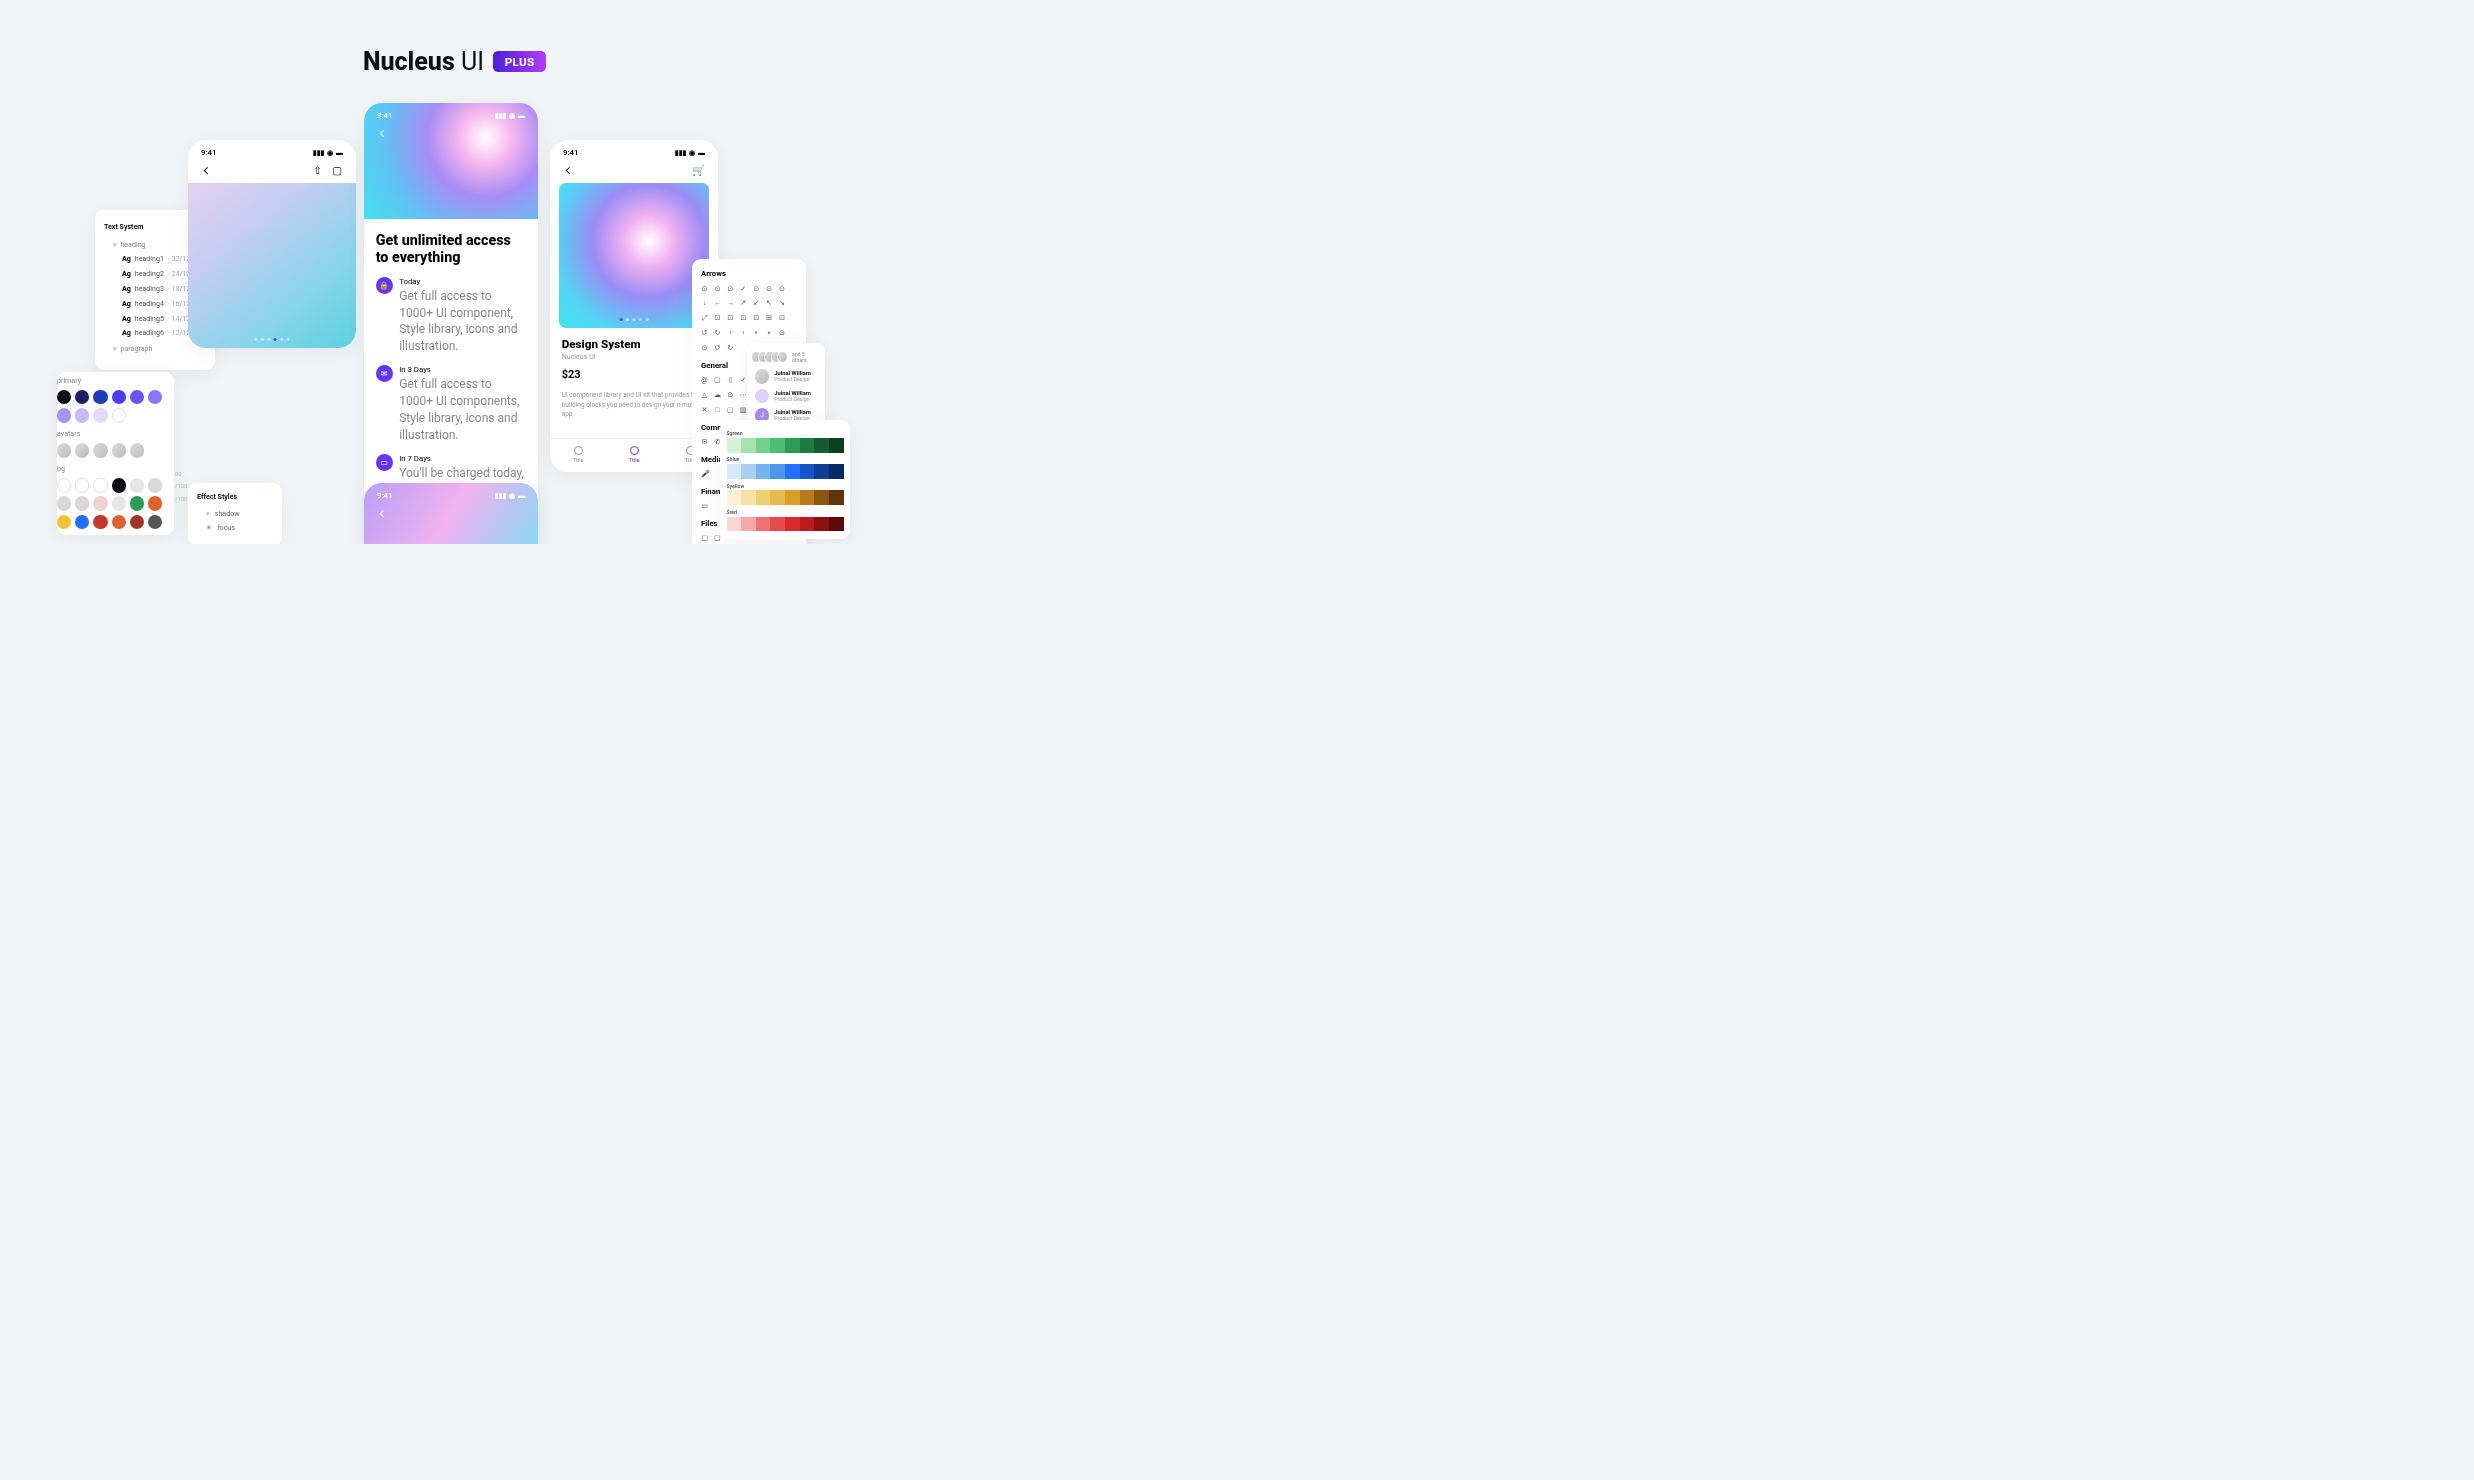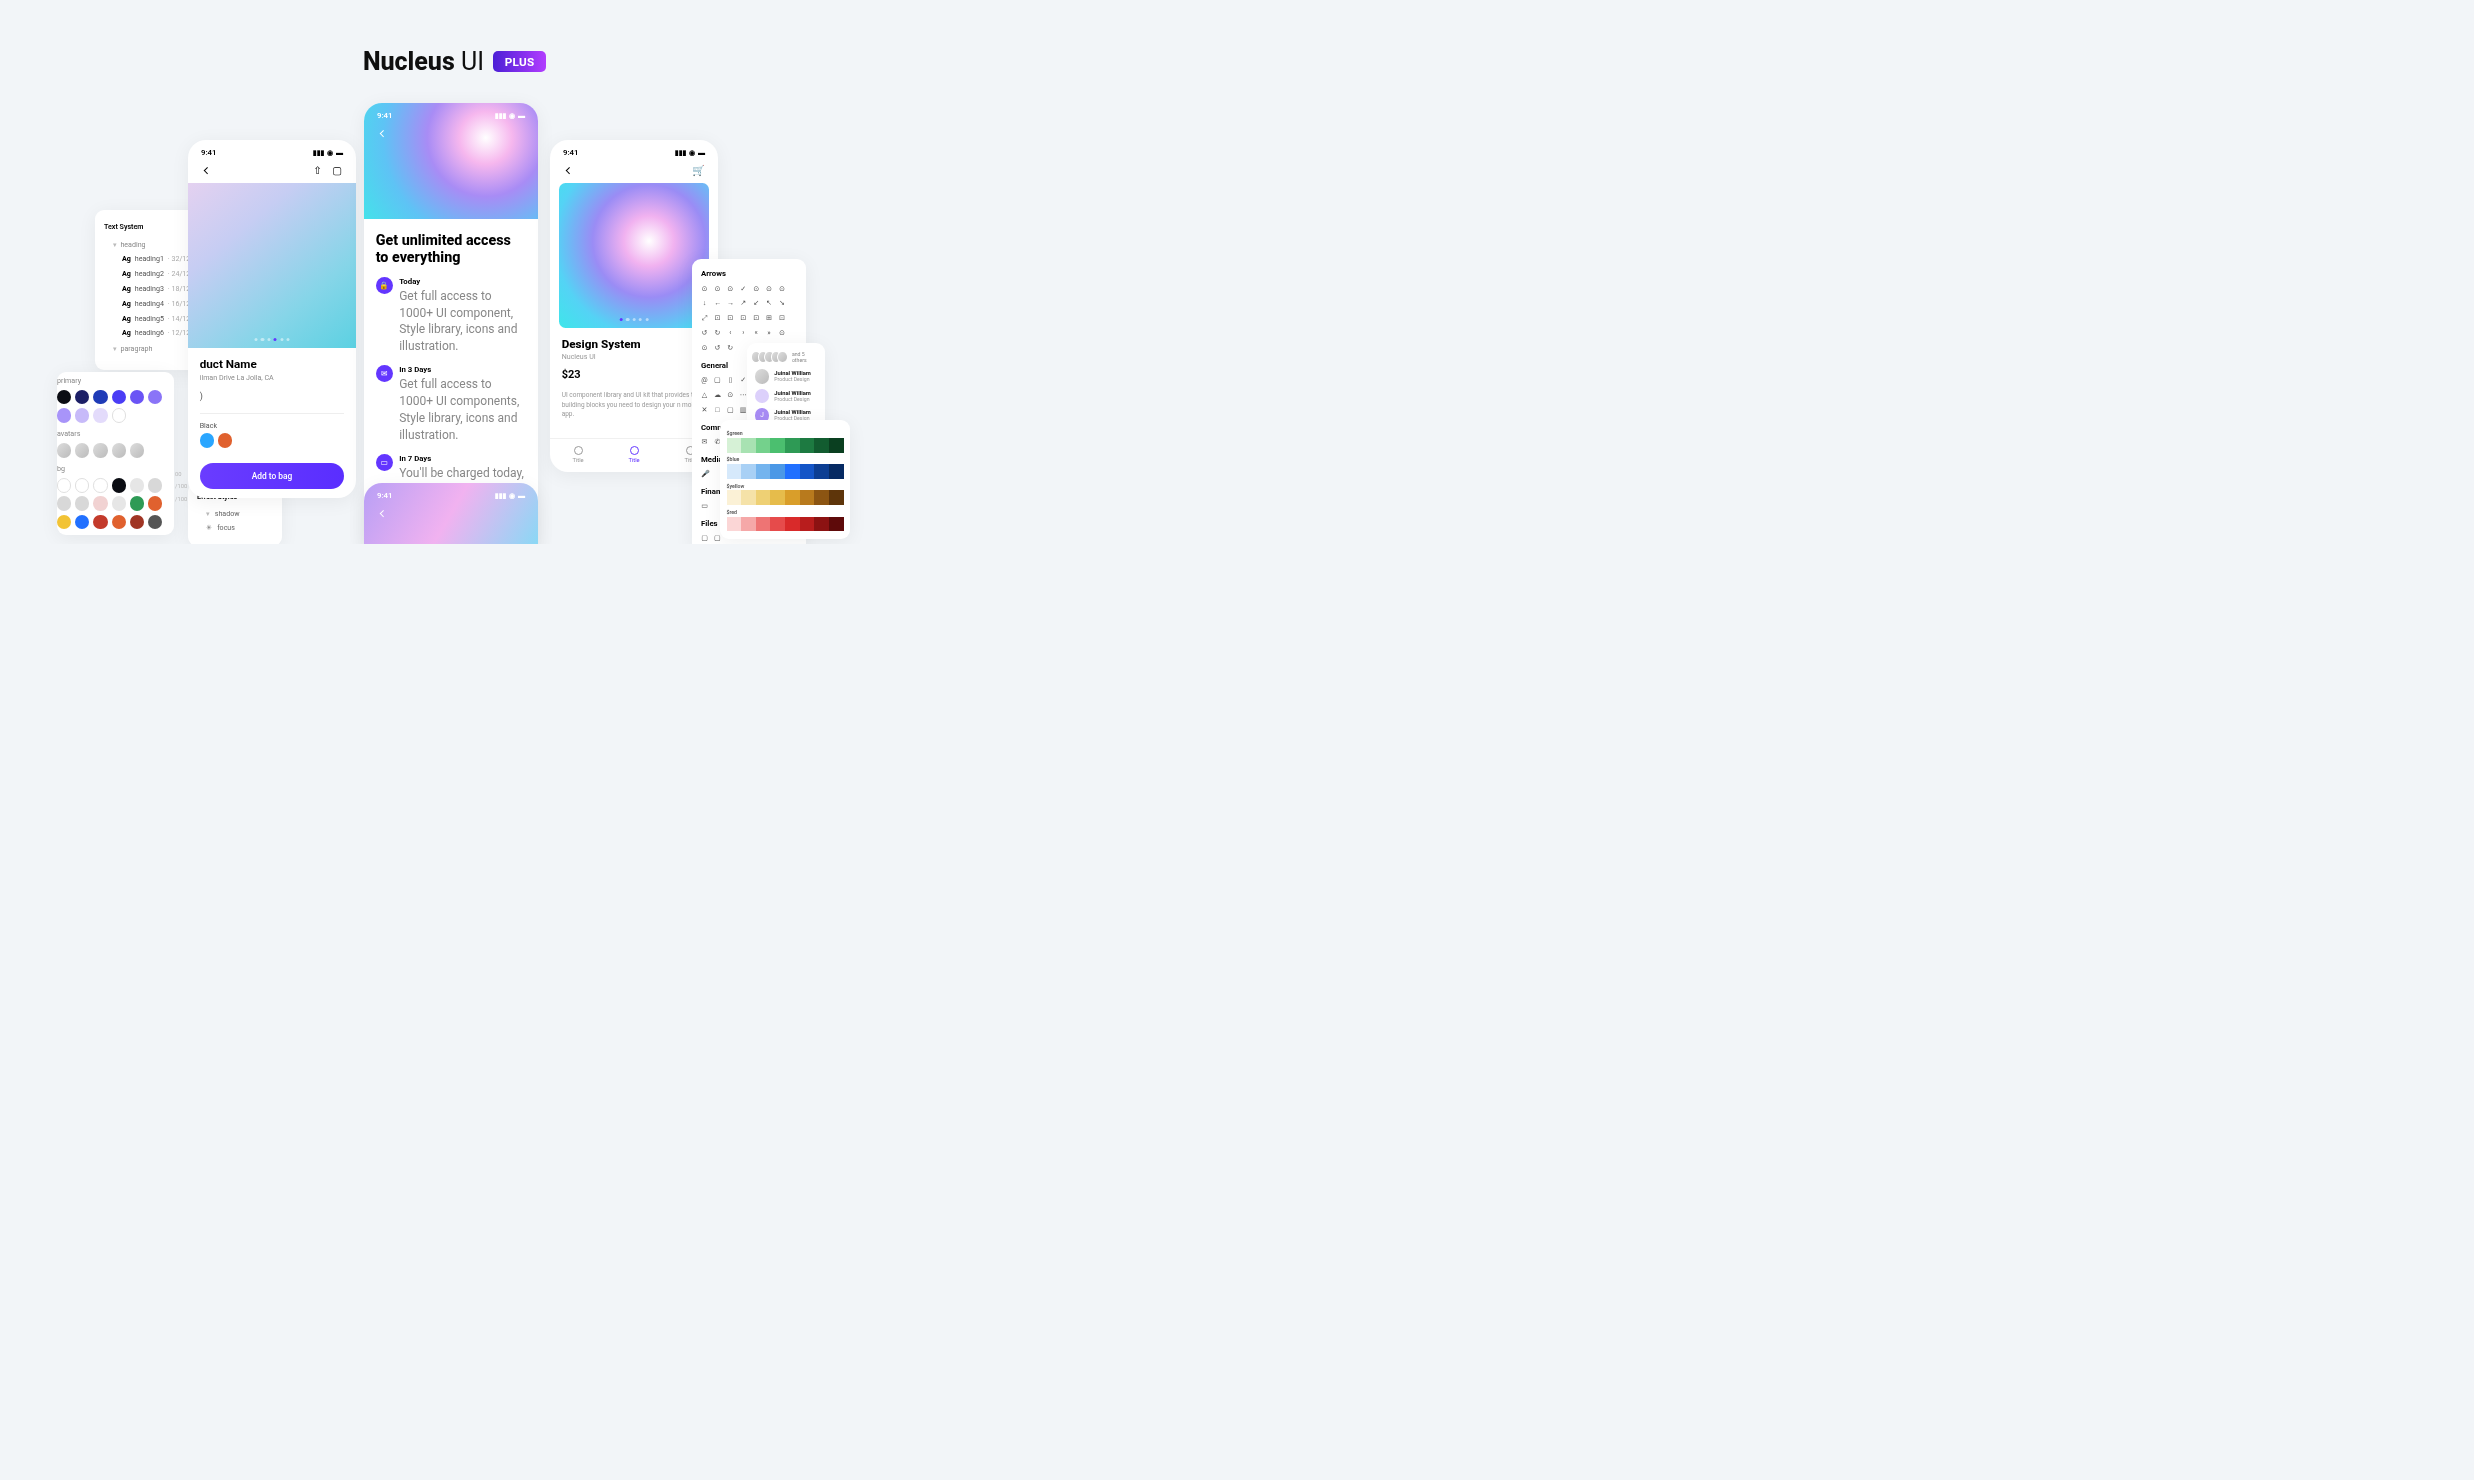--- a/index.html
+++ b/index.html
@@ -56,21 +56,21 @@
 .btn-primary { background: linear-gradient(90deg,#6a3cff,#5a2eff); color: #fff; border: none; border-radius: 15.6px; width: 100%; padding: 7.8px; font-size: 8.4px; font-weight: 500; margin-top: 9px; }
 
 
 .phone-center { left: 364px; top: 103px; width: 174px; }
 .phone-center .hero-top { height: 116px; background: radial-gradient(circle at 70% 30%, #fff 0%, #f6b7ee 18%, #a88cf5 40%, #5ec3f5 70%, #44e2ea 100%); position: relative; color: #fff; }
 .phone-center .hero-top .status-bar { color: #fff; }
 .center-body { padding: 13px 11.7px; }
 .center-body h2 { font-size: 14.3px; font-weight: 800; line-height: 1.2; }
 .feat { display: flex; gap: 6.5px; margin-top: 10.4px; }
 .feat-icon { width: 17px; height: 17px; border-radius: 50%; background: #6336ff; flex-shrink: 0; display: flex; align-items: center; justify-content: center; color: #fff; font-size: 7.8px; }
-.feat-title { font-size: 7.8px; font-weight: 700; }
+.feat-title { font-size: 7.8px; font-weight: 400; }
 .feat-desc { font-size: 12px; color: #888; line-height: 1.4; margin-top: 2px; }
 .trial-note { text-align: center; font-size: 5.8px; color: #aaa; margin: 11.7px 0 3.9px; }
 
 
 .phone-right { left: 550px; top: 140px; width: 168px; }
 .phone-right .hero { height: 145px; background: radial-gradient(circle at 60% 40%, #fff 0%, #f1b2f0 20%, #9a8cf5 45%, #54d3f5 75%, #3ee6ea 100%); margin: 0 9px; border-radius: 6.5px; position: relative; }
 .pr-body { padding: 9px 11.7px; }
 .pr-body h2 { font-size: 11.7px; font-weight: 800; }
 .pr-sub { color: #999; font-size: 7.1px; margin-top: 1.3px; }
 .price { font-size: 11px; font-weight: 700; margin-top: 6.5px; }
@@ -248,32 +248,20 @@
   </div>
   <div class="hero">
     <div class="dots">
       <span class="dot"></span>
         <span class="dot"></span>
         <span class="dot"></span>
         <span class="dot active"></span>
         <span class="dot"></span>
         <span class="dot"></span>
     </div>
-  </div>
-  <div class="phone-left-body">
-    <h2>duct Name</h2>
-    <div class="addr">ilman Drive La Jolla, CA</div>
-    <div style="font-size:9px;color:#555;margin-top:9px">)</div>
-    <hr>
-    <span class="color-label">Black</span>
-    <div class="swatch-row">
-      <span class="swatch" style="background:#2aa6ff"></span>
-      <span class="swatch" style="background:#e0612e"></span>
-    </div>
-    <button class="btn-primary">Add to bag</button>
   </div>
 </div>
 
 <div class="card phone phone-center">
   <div class="hero-top">
     <div class="status-bar">
       <span>9:41</span>
       <div class="status-icons">
           <span>▮▮▮</span>
           <span>◉</span>

